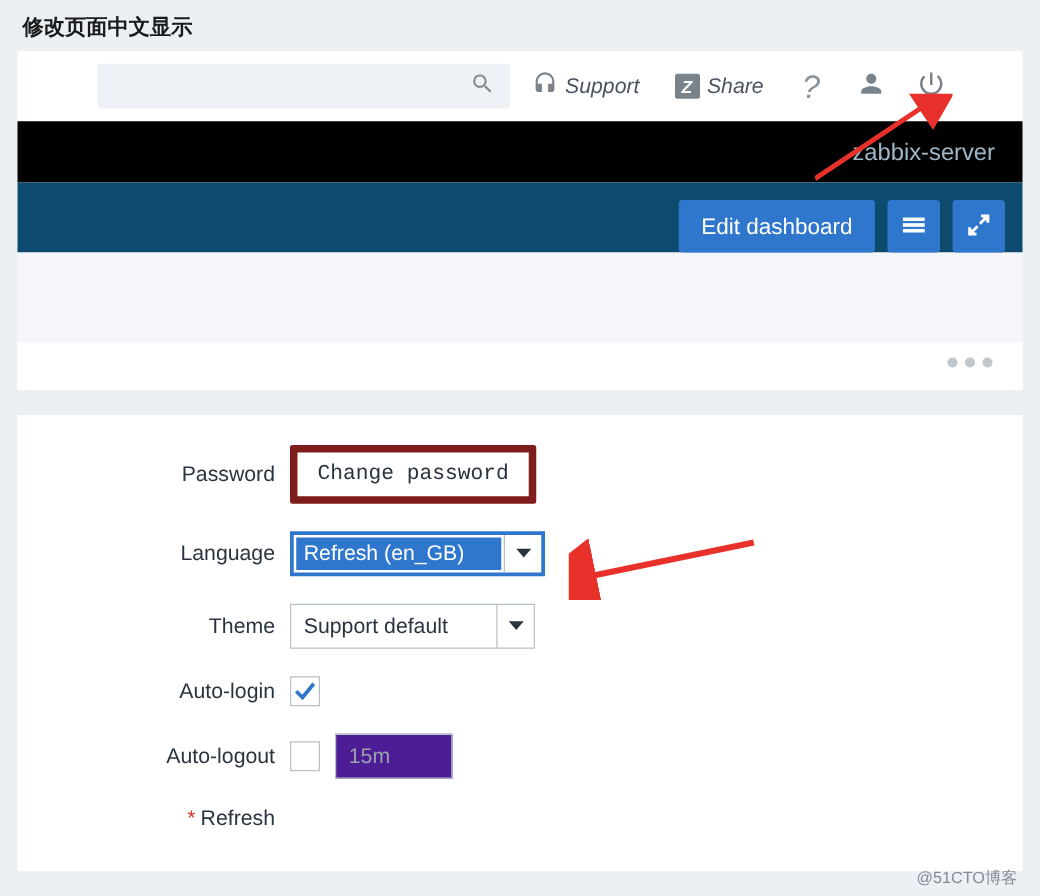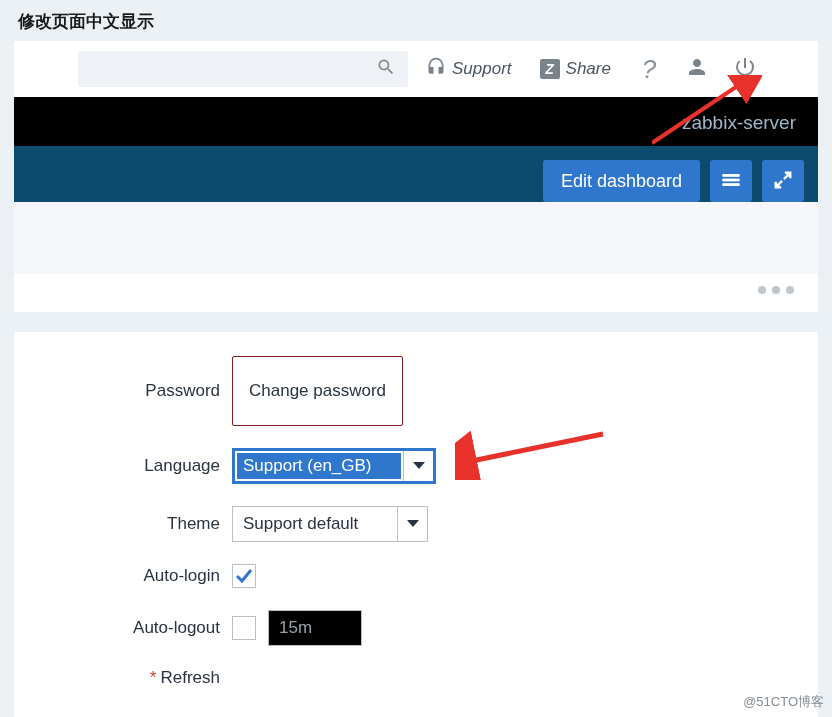--- a/index.html
+++ b/index.html
@@ -143,26 +143,27 @@
       padding-right: 12px;
     }
     .form-label .req { color: #d93a2b; margin-right: 4px; }
     .form-control {
       display: flex;
       align-items: center;
       gap: 12px;
     }
     .btn-outline {
       background: #fff;
-      border: 1px solid #7f1d1d;
-      padding: 24px 16px;
+      border: 6px solid #7f1d1d;
+      padding: 8px 16px;
       font-size: 17px;
       color: #2a3440;
       cursor: pointer;
       border-radius: 2px;
+      font-family: Liberation Mono, monospace;
     }
     .select-like {
       border: 1px solid #b8c0c8;
       display: flex;
       align-items: center;
       height: 36px;
       font-size: 17px;
       color: #2a3440;
     }
     .select-like.highlighted {
@@ -198,32 +199,32 @@
     .text-input {
       border: 1px solid #b8c0c8;
       height: 36px;
       padding: 0 10px;
       font-size: 17px;
       color: #2a3440;
       width: 94px;
       background: #fff;
     }
     .text-input.disabled {
-      background: #000000;
+      background: #4c1d95;
       color: #9aa3ab;
     }
     .arrow-annotation {
       position: absolute;
       pointer-events: none;
     }
     .arrow1 { left: 652px; top: 75px; width: 110px; height: 70px; }
     .arrow2 { left: 455px; top: 420px; width: 150px; height: 60px; }
     .watermark {
       position: absolute;
-      right: 8px;
+      right: 18px;
       bottom: 6px;
       font-size: 13px;
       color: #868c94;
       margin-top: 38px;
     }
   </style>
 </head>
 <body>
 
 <div class="page-title">修改页面中文显示</div>
@@ -302,21 +303,21 @@
     <div class="form-label">Password</div>
     <div class="form-control">
       <button class="btn-outline">Change password</button>
     </div>
   </div>
 
   <div class="form-row">
     <div class="form-label">Language</div>
     <div class="form-control">
       <div class="select-like highlighted">
-        <span class="select-text selected-hl">Support (en_GB)</span>
+        <span class="select-text selected-hl">Refresh (en_GB)</span>
         <span class="select-caret">
           <svg viewBox="0 0 14 10">
               <path d="M1 1l6 7 6-7z"></path>
             </svg>
         </span>
       </div>
     </div>
   </div>
 
   <div class="form-row">

